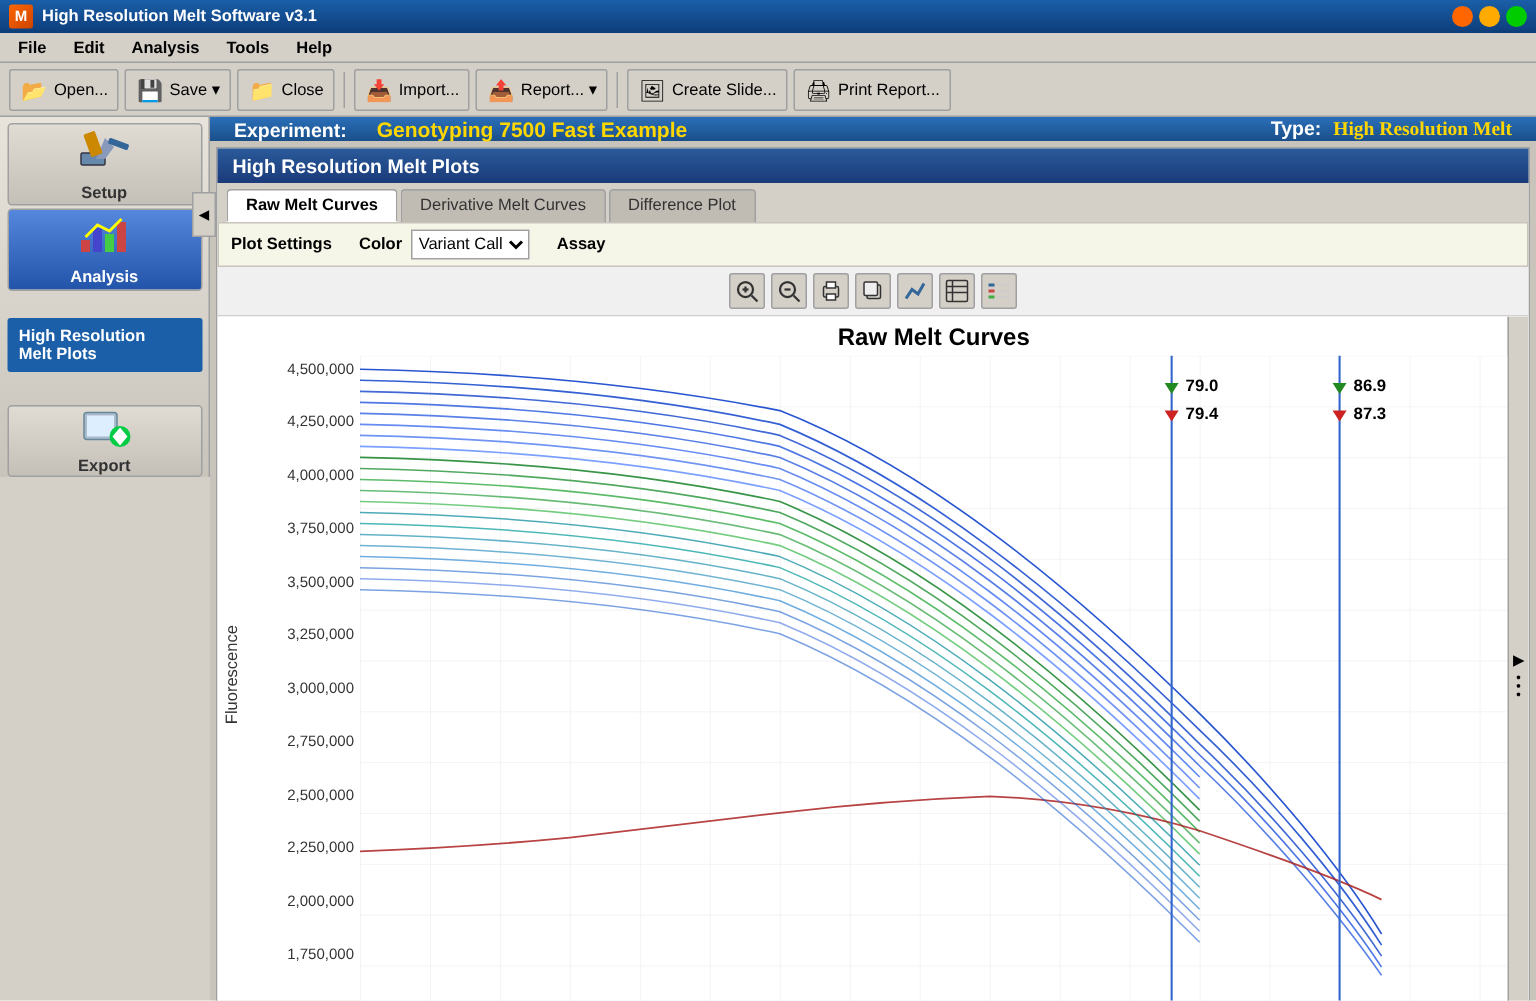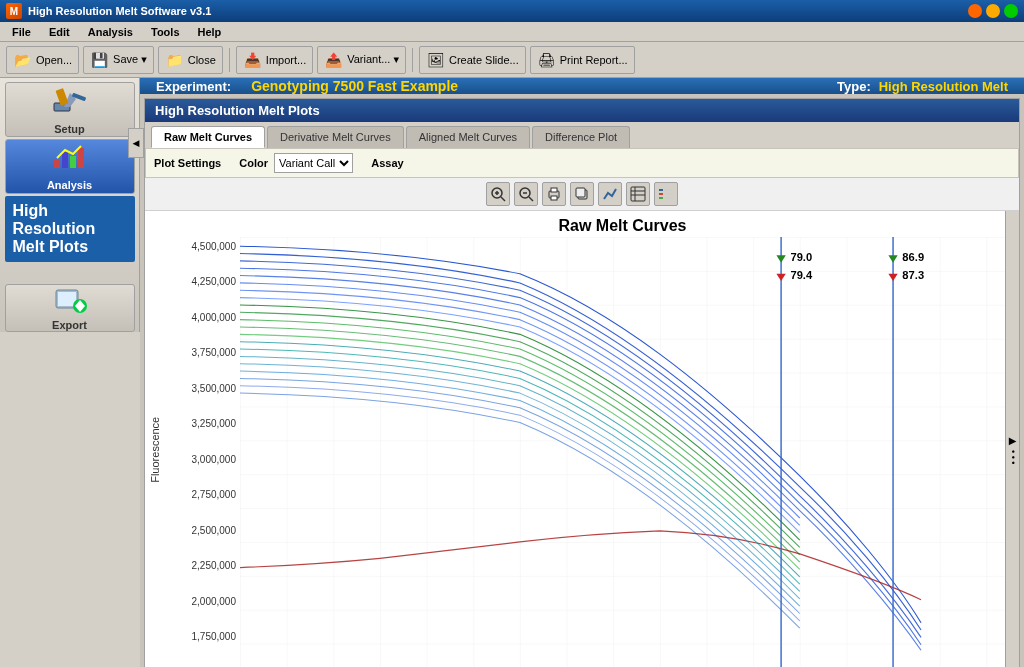--- a/index.html
+++ b/index.html
@@ -96,23 +96,24 @@
       gap: 3px;
     }
     .sidebar-section-btn .icon-area { font-size: 22px; }
     .sidebar-active-item {
       width: 130px;
       background: #1a5fa8;
       color: white;
       padding: 6px 8px;
       margin-bottom: 2px;
       border-radius: 2px;
-      font-size: 16px;
-      font-weight: bold;
-      cursor: pointer;
+      font-size: 11px;
+      font-weight: bold;
+      cursor: pointer;
+      margin-top: 16px;
     }
     .sidebar-link {
       width: 130px;
       color: #0000cc;
       padding: 4px 8px;
       font-size: 11px;
       cursor: pointer;
       text-decoration: underline;
     }
     .sidebar-export-btn {
@@ -349,21 +350,21 @@
     <span class="toolbar-icon">📁</span>
     <span>Close</span>
   </button>
   <div class="toolbar-sep"></div>
   <button class="toolbar-btn">
     <span class="toolbar-icon">📥</span>
     <span>Import...</span>
   </button>
   <button class="toolbar-btn">
     <span class="toolbar-icon">📤</span>
-    <span>Variant... ▾</span>
+    <span>Report... ▾</span>
   </button>
   <div class="toolbar-sep"></div>
   <button class="toolbar-btn">
     <span class="toolbar-icon">🖼</span>
     <span>Create Slide...</span>
   </button>
   <button class="toolbar-btn">
     <span class="toolbar-icon">🖨</span>
     <span>Print Report...</span>
   </button>
@@ -422,36 +423,33 @@
     <div class="sidebar-collapse-btn" style="position:absolute; right:-16px; top:50px; width:16px; height:30px; background:#d4d0c8; border:1px solid #a0a0a0; display:flex; align-items:center; justify-content:center; cursor:pointer; font-size:9px; z-index:10;">◀</div>
   </div>
 
   <div id="content-area">
 
     <div id="experiment-header">
       <span style="font-size:13px; font-weight:bold; color:white;">Experiment:</span>
       <span style="font-size:14px; font-weight:bold; color:#ffd700;">Genotyping 7500 Fast Example</span>
       <div class="type-section" style="margin-left:auto; display:flex; gap:8px; align-items:flex-start;">
         <span style="font-size:13px; font-weight:bold; color:white;">Type:</span>
-        <span style="font-size:13px; font-weight:bold; color:#ffd700;">High Resolution Melt</span>
+        <span style="font-size:13px; font-weight:bold; color:#ffd700;font-family:Liberation Serif, serif;">High Resolution Melt</span>
       </div>
     </div>
 
     <div id="plot-panel">
       <div id="plot-panel-header">High Resolution Melt Plots</div>
 
       <div id="tabs-row">
         <div class="tab active">
           <span>Raw Melt Curves</span>
         </div>
         <div class="tab">
           <span>Derivative Melt Curves</span>
-        </div>
-        <div class="tab">
-          <span>Aligned Melt Curves</span>
         </div>
         <div class="tab">
           <span>Difference Plot</span>
         </div>
       </div>
 
       <div id="plot-settings-bar">
         <span style="font-weight:bold;">Plot Settings</span>
         &nbsp;&nbsp;
         <span>Color</span>

